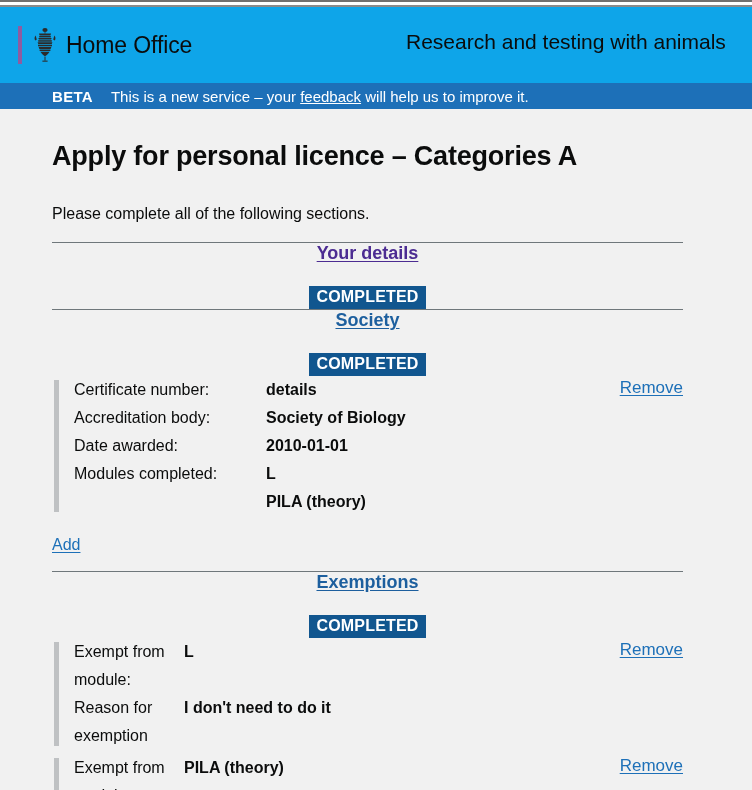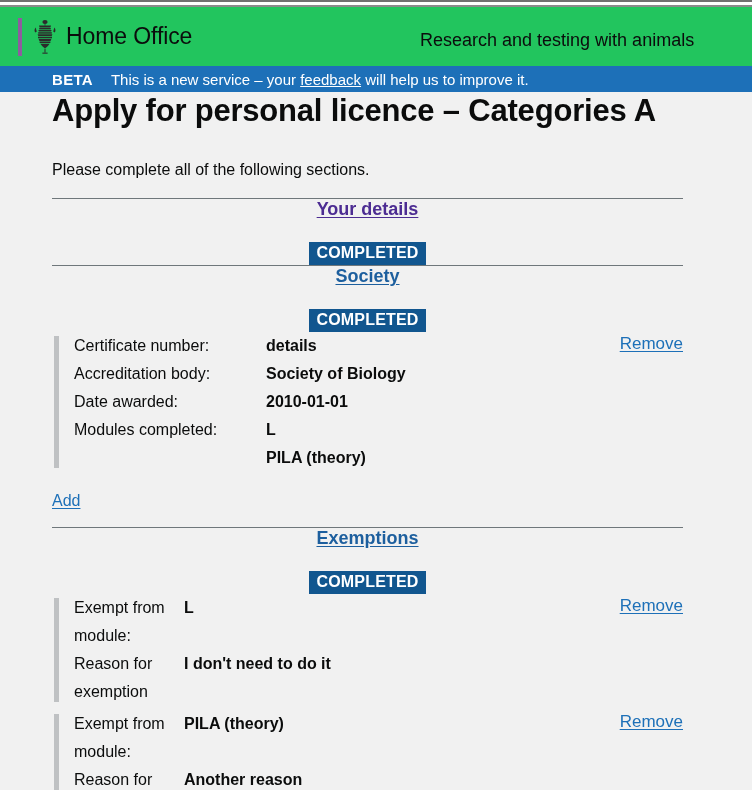--- a/index.html
+++ b/index.html
@@ -14,22 +14,22 @@
 
   
   #window-top-edge { height: 7px; background: #ffffff; border-top: 2px solid #707070; position: relative; }
   #window-top-edge:after {
     content: ""; position: absolute; left: 0; right: 0; top: 3px;
     height: 0; border-top: 2px solid #8a8a8a;
   }
 
   
   #site-header {
-    background: #22c55e;
-    height: 59px;
+    background: #0ea5e9;
+    height: 76px;
     position: relative;
     display: flex;
     align-items: center;
   }
   .ho-brand {
     display: flex;
     align-items: center;
     margin-left: 18px;
   }
   .ho-bar { width: 4px; height: 38px; background: #8f5ca0; flex: 0 0 auto; }
@@ -37,23 +37,23 @@
   .ho-name {
     font-size: 23px;
     line-height: 1;
     margin-left: 8px;
     letter-spacing: -0.1px;
     color: #0b0c0c;
     white-space: nowrap;
   }
   #service-name {
     position: absolute;
-    left: 420px;
+    left: 406px;
     top: 24px;
-    font-size: 18px;
+    font-size: 21px;
     line-height: 1;
     color: #0b0c0c;
     white-space: nowrap;
   }
 
   
   #phase-banner {
     background: #1d70b8;
     height: 26px;
     display: flex;
@@ -79,24 +79,24 @@
     position: relative;
   }
   #caption {
     font-size: 21px;
     line-height: 1;
     padding-top: 34px;
     color: #0b0c0c;
     white-space: nowrap;
   }
   #page-title {
-    font-size: 31px;
+    font-size: 27px;
     font-weight: bold;
     line-height: 1.08;
-    margin: 2px 0 0 0;
+    margin: 33px 0 0 0;
     color: #0b0c0c;
     white-space: nowrap;
     letter-spacing: -0.2px;
   }
   #intro {
     font-size: 16px;
     margin: 34px 0 0 0;
     color: #0b0c0c;
     white-space: nowrap;
   }

